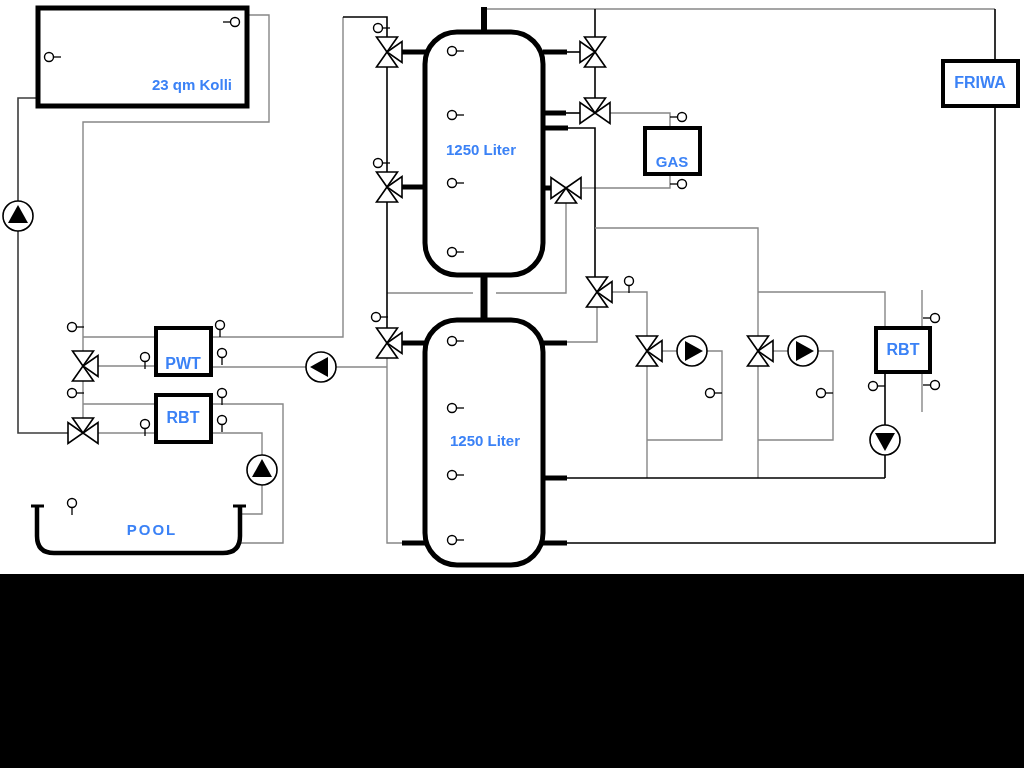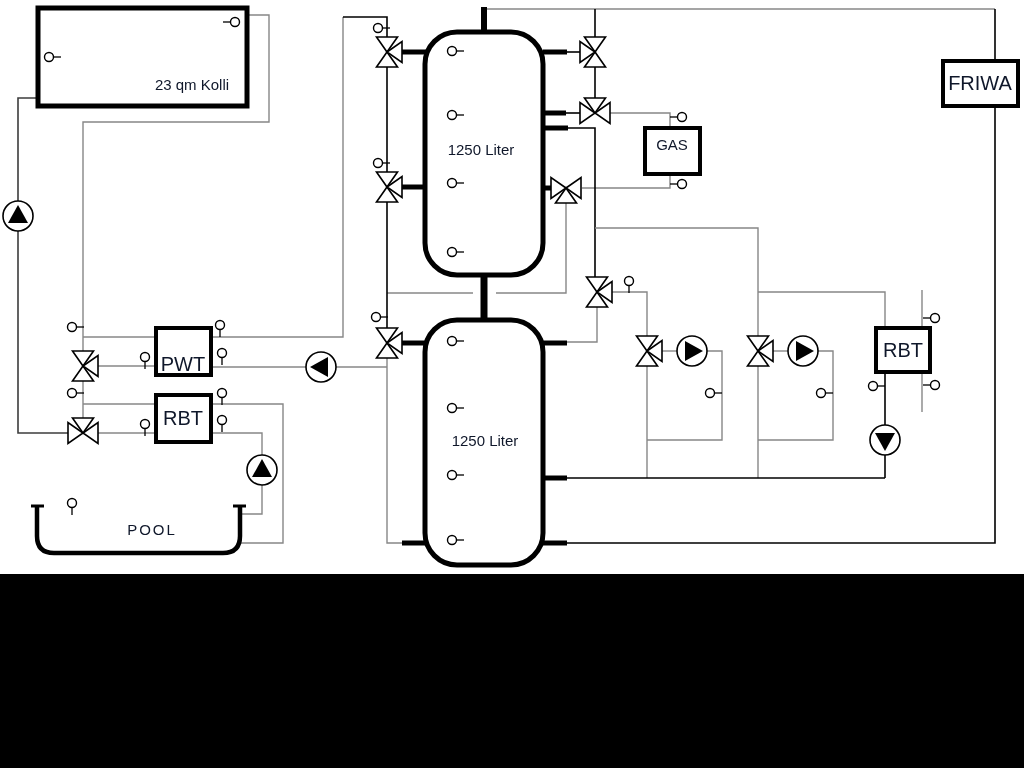--- a/index.html
+++ b/index.html
@@ -1,21 +1,21 @@
 <!DOCTYPE html>
 <html><head>
 <meta charset="utf-8">
 <style>
   html,body{margin:0;padding:0;background:#fff;}
   #canvas{position:relative;width:1024px;height:768px;background:#ffffff;overflow:hidden;
           font-family:"Liberation Sans", sans-serif;}
   #schem{position:absolute;left:0;top:0;}
-  .lbl{position:absolute;transform:translate(-50%,-50%);color:#0f172a;font-weight:400;
+  .lbl{position:absolute;transform:translate(-50%,-50%);color:#3b82f6;font-weight:700;
        font-size:15px;white-space:nowrap;line-height:1;}
-  .lbl.small{font-size:20px;}
+  .lbl.small{font-size:16px;}
   .lbl.pool{letter-spacing:2px;padding-left:24px;}
   #mask{position:absolute;left:0;top:574px;width:1024px;height:194px;background:#000;}
 </style>
 </head>
 <body>
 
 <div id="canvas">
   <svg id="schem" width="1024" height="768" viewBox="0 0 1024 768">
       <polyline points="484,9 995,9" fill="none" stroke="#878787" stroke-width="1.4"></polyline>
       <polyline points="995,9 995,543 567,543" fill="none" stroke="#000000" stroke-width="1.6"></polyline>
@@ -188,21 +188,21 @@
       <circle cx="935" cy="318" r="4.5" fill="#fff" stroke="#000" stroke-width="1.4"></circle>
       <line x1="923" y1="385" x2="931" y2="385" stroke="#000" stroke-width="1.3"></line>
       <circle cx="935" cy="385" r="4.5" fill="#fff" stroke="#000" stroke-width="1.4"></circle>
       <line x1="877" y1="386" x2="885" y2="386" stroke="#000" stroke-width="1.3"></line>
       <circle cx="873" cy="386" r="4.5" fill="#fff" stroke="#000" stroke-width="1.4"></circle>
     </svg>
 
   <div class="lbl" style="left:192px;top:84px">23 qm Kolli</div>
   <div class="lbl" style="left:481px;top:149px">1250 Liter</div>
   <div class="lbl" style="left:485px;top:440px">1250 Liter</div>
-  <div class="lbl" style="left:672px;top:144px">GAS</div>
+  <div class="lbl" style="left:672px;top:161px">GAS</div>
   <div class="lbl small" style="left:980px;top:83px">FRIWA</div>
   <div class="lbl small" style="left:183px;top:364px">PWT</div>
   <div class="lbl small" style="left:183px;top:418px">RBT</div>
   <div class="lbl small" style="left:903px;top:350px">RBT</div>
   <div class="lbl pool" style="left:140px;top:529px">POOL</div>
 
   <div id="mask"></div>
 </div>
 
 </body></html>

